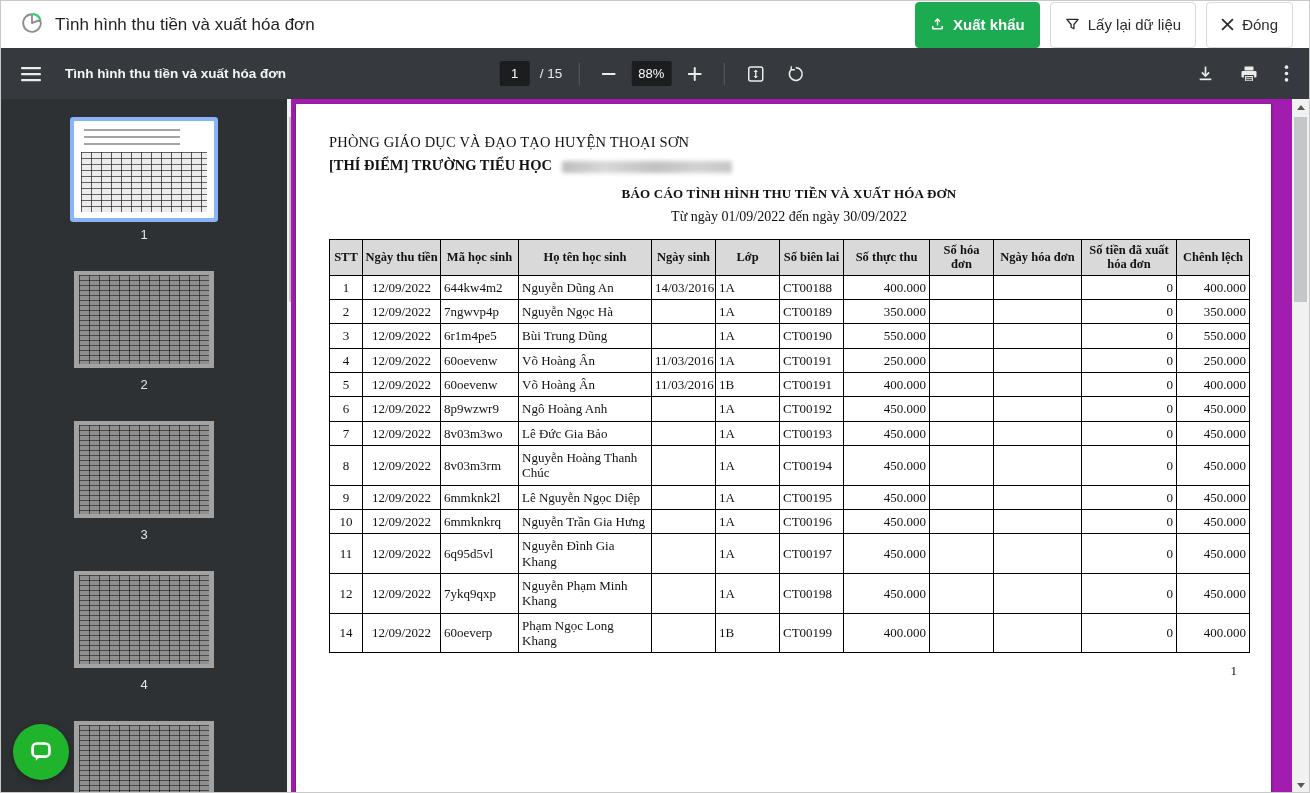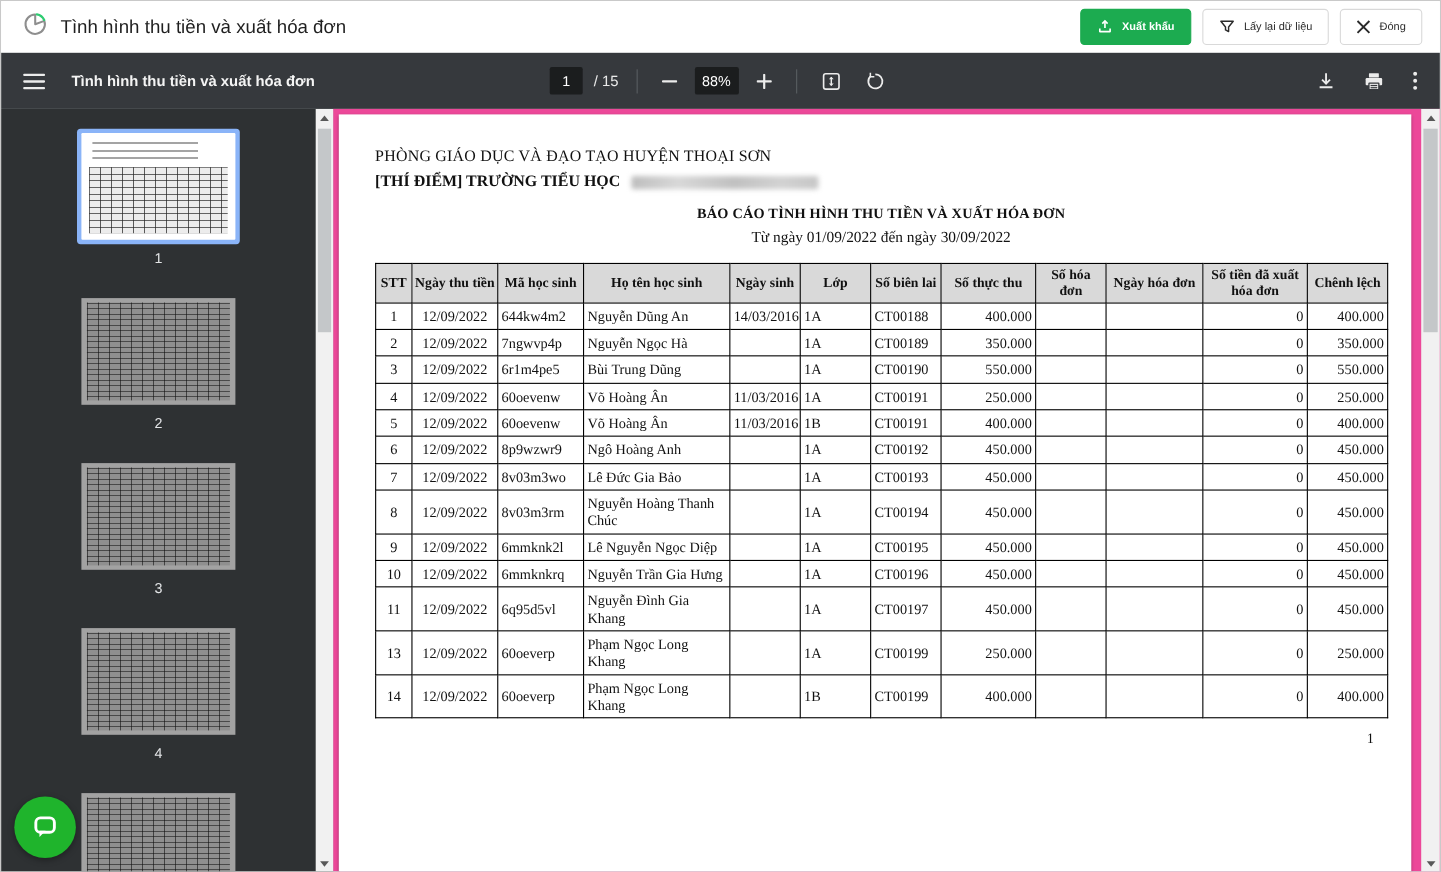--- a/index.html
+++ b/index.html
@@ -3,21 +3,21 @@
 <meta charset="utf-8">
 <style>
   * { margin:0; padding:0; box-sizing:border-box; }
   html,body { width:1310px; height:793px; font-family:"Liberation Sans", sans-serif; background:#fff; }
   .window { position:relative; width:1310px; height:793px; border:1px solid #c9c9c9; overflow:hidden; background:#fff; }
 
   
   .app-header { position:absolute; left:0; top:0; width:100%; height:47px; background:#fff; display:flex; align-items:center; padding:0 16px 0 20px; }
   .app-title { font-size:17px; font-weight:500; color:#1f1f1f; margin-left:12px; flex:1; white-space:nowrap; }
   .header-actions { display:flex; gap:10px; align-items:center; }
-  .btn { display:flex; align-items:center; gap:8px; height:33px; padding:0 14px; border-radius:4px; font-size:10px; cursor:pointer; border:1px solid transparent; background:#fff; font-family:"Liberation Sans",sans-serif; }
+  .btn { display:flex; align-items:center; gap:8px; height:46px; padding:0 14px; border-radius:4px; font-size:15px; cursor:pointer; border:1px solid transparent; background:#fff; font-family:"Liberation Sans",sans-serif; }
   .btn-green { background:#1cab50; border-color:#1cab50; color:#fff; font-weight:700; }
   .btn-outline { border-color:#d9d9d9; color:#2b2b2b; }
   .btn svg { display:block; }
 
   
   .pdf-toolbar { position:absolute; left:0; top:47px; width:100%; height:51px; background:#36393d; display:flex; align-items:center; padding:0 14px; color:#f1f1f1; }
   .tb-btn { background:none; border:none; cursor:pointer; padding:6px; display:flex; align-items:center; justify-content:center; }
   .pdf-title { font-size:13.5px; font-weight:600; color:#f4f4f4; margin-left:18px; white-space:nowrap; }
   .toolbar-center { position:absolute; left:50%; transform:translateX(-50%); display:flex; align-items:center; gap:10px; }
   .page-input { width:30px; height:25px; background:#1b1d1e; border:none; border-radius:2px; color:#fff; text-align:center; font-size:13px; font-family:"Liberation Sans",sans-serif; }
@@ -51,21 +51,21 @@
   
   .scrollbar { position:absolute; top:0; width:16px; height:100%; background:#f1f1f1; }
   .sb-sidebar { right:0; }
   .sb-arrow { position:absolute; left:0; width:100%; height:17px; display:flex; align-items:center; justify-content:center; cursor:pointer; }
   .sb-arrow.up { top:0; } .sb-arrow.down { bottom:0; }
   .tri-up { width:0; height:0; border-left:4px solid transparent; border-right:4px solid transparent; border-bottom:5px solid #585858; }
   .tri-down { width:0; height:0; border-left:4px solid transparent; border-right:4px solid transparent; border-top:5px solid #585858; }
   .sb-thumb { position:absolute; left:2px; right:2px; top:18px; height:185px; background:#c4c7c9; cursor:pointer; }
 
   
-  .viewer { position:absolute; left:302px; top:0; right:0; height:100%; background:#ec4899; overflow:hidden; }
+  .viewer { position:absolute; left:290px; top:0; right:0; height:100%; background:#a21caf; overflow:hidden; }
   .viewer .scrollbar { right:0; width:17px; }
   .pdf-page { position:absolute; left:5px; top:5px; width:975px; height:1200px; background:#fff; box-shadow:0 1px 3px rgba(0,0,0,.4); padding:30px 22px 0 33px; font-family:"Liberation Serif", serif; color:#111; }
   .org1 { font-size:14.5px; letter-spacing:.2px; }
   .org2 { font-size:14.5px; font-weight:700; margin-top:6px; }
   .redacted { display:inline-block; width:170px; height:12px; margin-left:10px; vertical-align:middle; border-radius:2px;
       background:linear-gradient(90deg,#bdbdbd,#d8d8d8 25%,#c0c0c0 55%,#d2d2d2 80%,#c6c6c6); filter:blur(2.2px); }
   .doc-title { text-align:center; font-size:13px; font-weight:700; margin-top:12px; letter-spacing:.2px; }
   .doc-sub { text-align:center; font-size:14px; margin-top:7px; }
   .doc-scope { text-align:center; font-size:13.5px; margin-top:5px; }
 
@@ -420,32 +420,32 @@
                 <td class="c4"></td>
                 <td class="c5">1A</td>
                 <td class="c6">CT00197</td>
                 <td class="c7">450.000</td>
                 <td class="c8"></td>
                 <td class="c9"></td>
                 <td class="c10">0</td>
                 <td class="c11">450.000</td>
               </tr>
               <tr>
-                <td class="c0">13</td>
-                <td class="c1">12/09/2022</td>
-                <td class="c2">60oeverp</td>
-                <td class="c3">Phạm Ngọc Long Khang</td>
-                <td class="c4"></td>
-                <td class="c5">1A</td>
-                <td class="c6">CT00199</td>
-                <td class="c7">250.000</td>
-                <td class="c8"></td>
-                <td class="c9"></td>
-                <td class="c10">0</td>
-                <td class="c11">250.000</td>
+                <td class="c0">12</td>
+                <td class="c1">12/09/2022</td>
+                <td class="c2">7ykq9qxp</td>
+                <td class="c3">Nguyễn Phạm Minh Khang</td>
+                <td class="c4"></td>
+                <td class="c5">1A</td>
+                <td class="c6">CT00198</td>
+                <td class="c7">450.000</td>
+                <td class="c8"></td>
+                <td class="c9"></td>
+                <td class="c10">0</td>
+                <td class="c11">450.000</td>
               </tr>
               <tr>
                 <td class="c0">14</td>
                 <td class="c1">12/09/2022</td>
                 <td class="c2">60oeverp</td>
                 <td class="c3">Phạm Ngọc Long Khang</td>
                 <td class="c4"></td>
                 <td class="c5">1B</td>
                 <td class="c6">CT00199</td>
                 <td class="c7">400.000</td>

